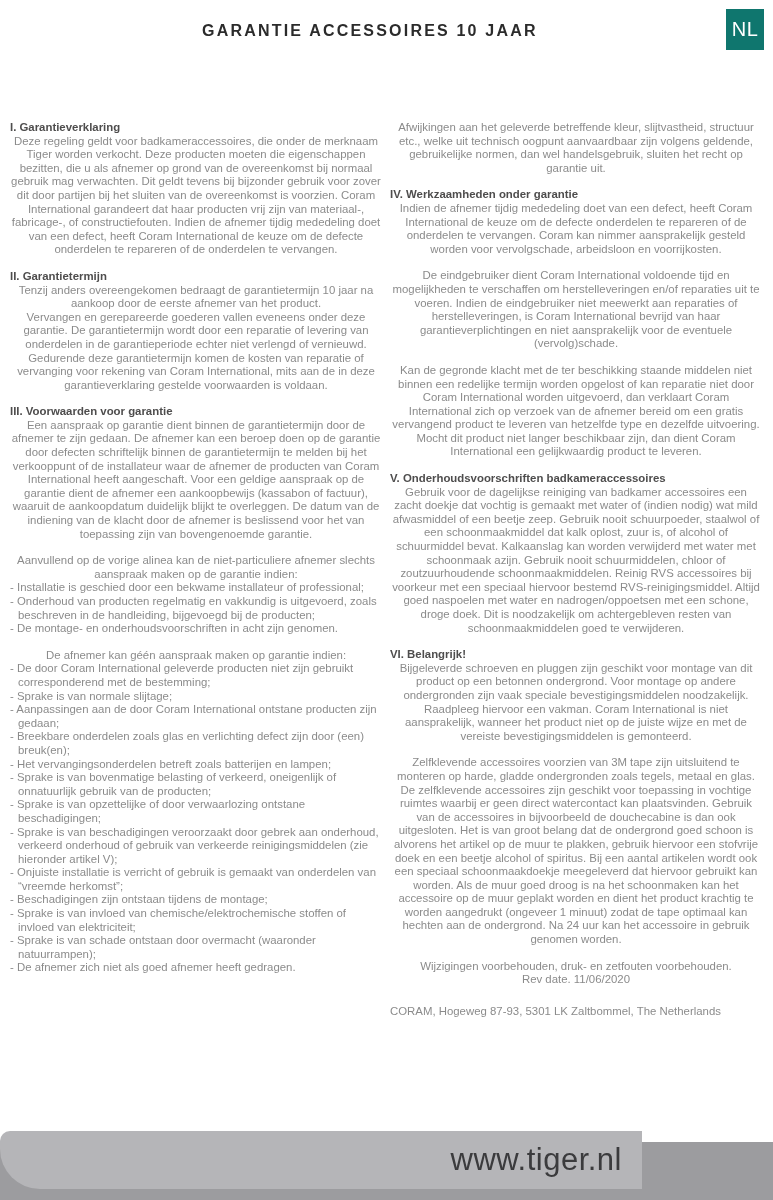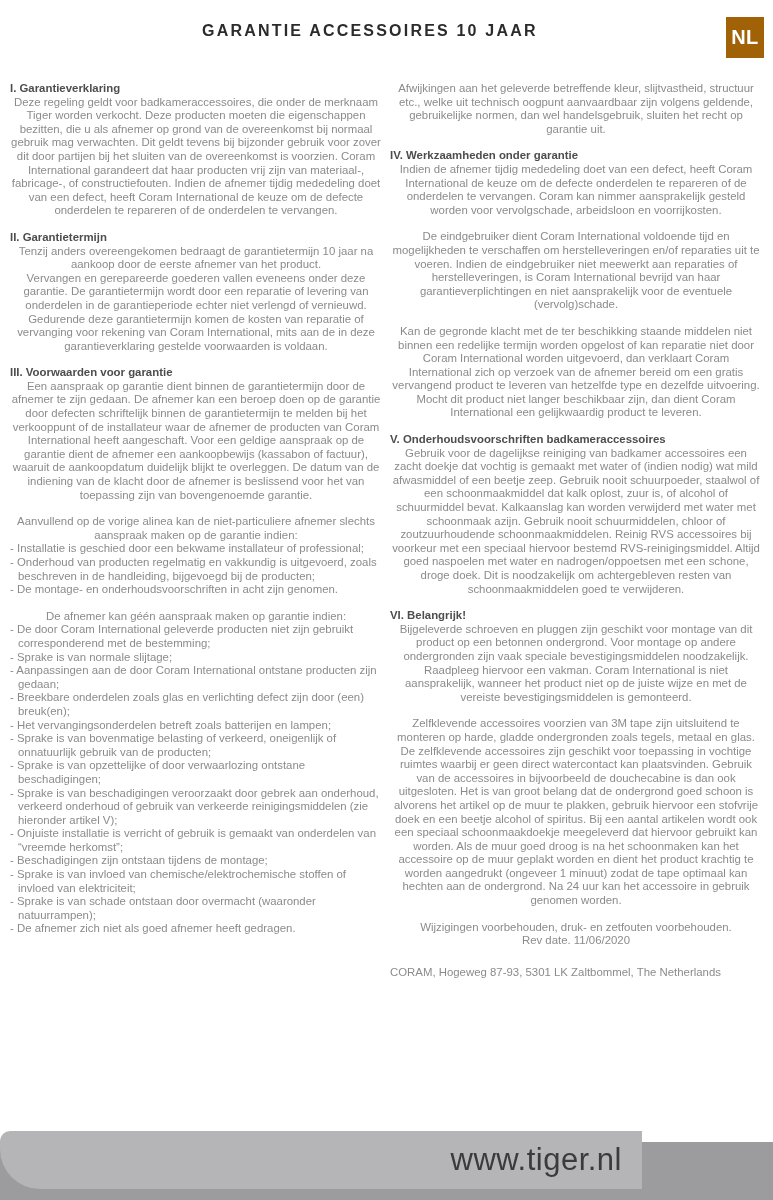--- a/index.html
+++ b/index.html
@@ -10,26 +10,26 @@
   
   .header{position:absolute;left:0;top:0;width:773px;height:70px;}
   .logo{position:absolute;left:10px;top:6px;display:flex;align-items:center;
     font-weight:700;font-size:43px;letter-spacing:-2px;color:#39383a;line-height:1;}
   .logo .xi{display:inline-flex;flex-direction:column;justify-content:space-between;
     width:30px;height:31px;margin:2px 5px 0 5px;}
   .logo .xi .bar{height:8px;background:#39383a;transform:skewX(-14deg);}
   .logo .xi .bar.mid{background:#c7c7c9;width:26px;margin-left:4px;}
   .doc-title{position:absolute;left:202px;top:22px;font-size:16px;font-weight:700;
     letter-spacing:2.2px;color:#2b2b2b;white-space:nowrap;}
-  .lang-badge{position:absolute;right:9px;top:9px;width:38px;height:41px;background:#a16207;
-    color:#ffffff;font-weight:700;font-size:20px;display:flex;align-items:center;justify-content:center;
-    letter-spacing:0.5px;margin-top:8px;}
+  .lang-badge{position:absolute;right:9px;top:9px;width:38px;height:41px;background:#0f766e;
+    color:#ffffff;font-weight:400;font-size:20px;display:flex;align-items:center;justify-content:center;
+    letter-spacing:0.5px;}
   
   .columns{position:absolute;left:10px;top:82px;width:752px;display:flex;gap:8px;}
-  .col{width:372px;font-size:11.4px;line-height:13.6px;color:#8b8b8b;}
+  .col{width:372px;font-size:11.4px;line-height:13.6px;color:#8b8b8b;margin-top:39px;}
   .block{margin:0 0 13px 0;}
   .block:last-child{margin-bottom:0;}
   .block h3{margin:0;font-size:11.4px;line-height:13.6px;font-weight:700;color:#4e4d4d;}
   .block p{margin:0;text-align:center;}
   .block ul{margin:0;padding:0;list-style:none;}
   .block li{padding-left:8px;text-indent:-8px;}
   .block li::before{content:"- ";}
   .address{margin-top:18px;font-size:11.4px;color:#8b8b8b;}
   
   .footer-dark{position:absolute;left:0;top:1142px;width:773px;height:58px;background:#9c9c9f;}

